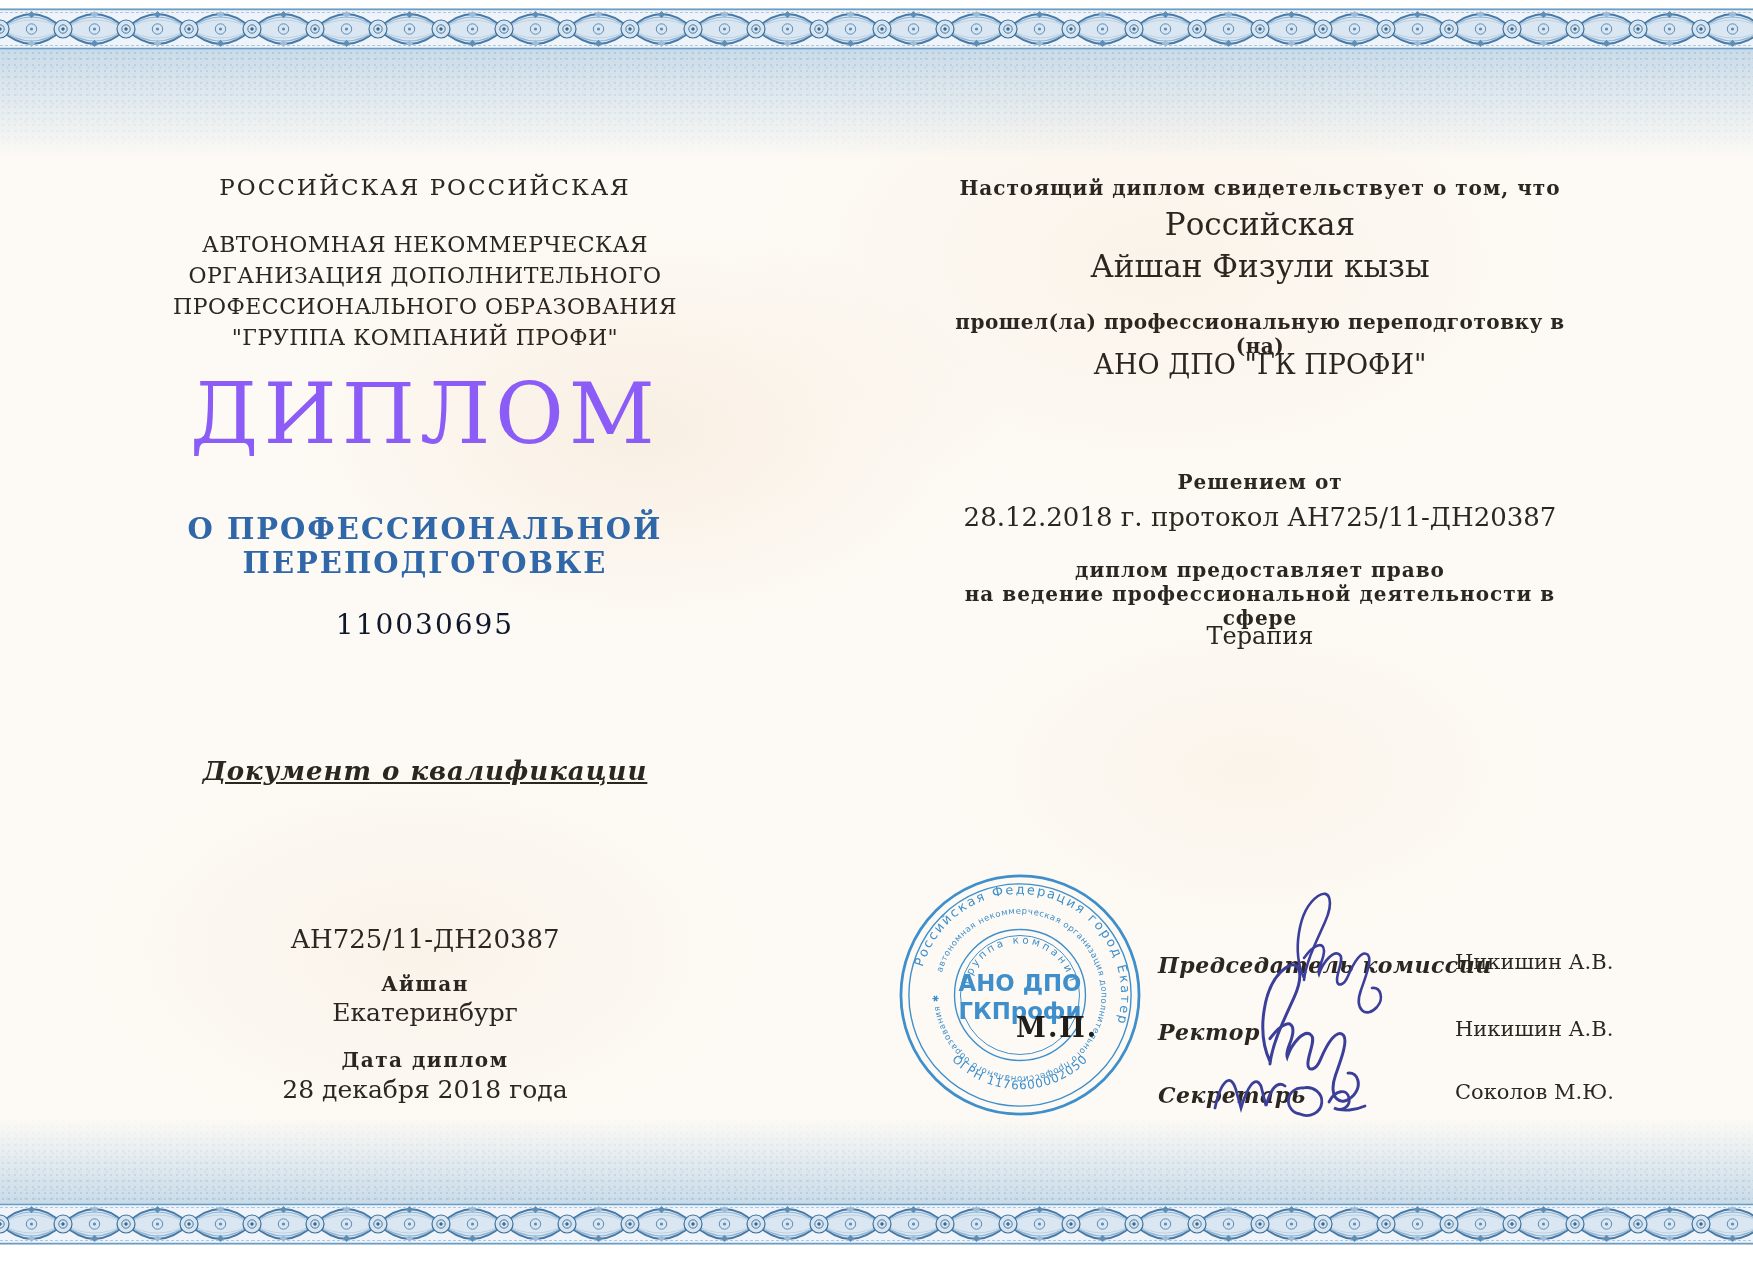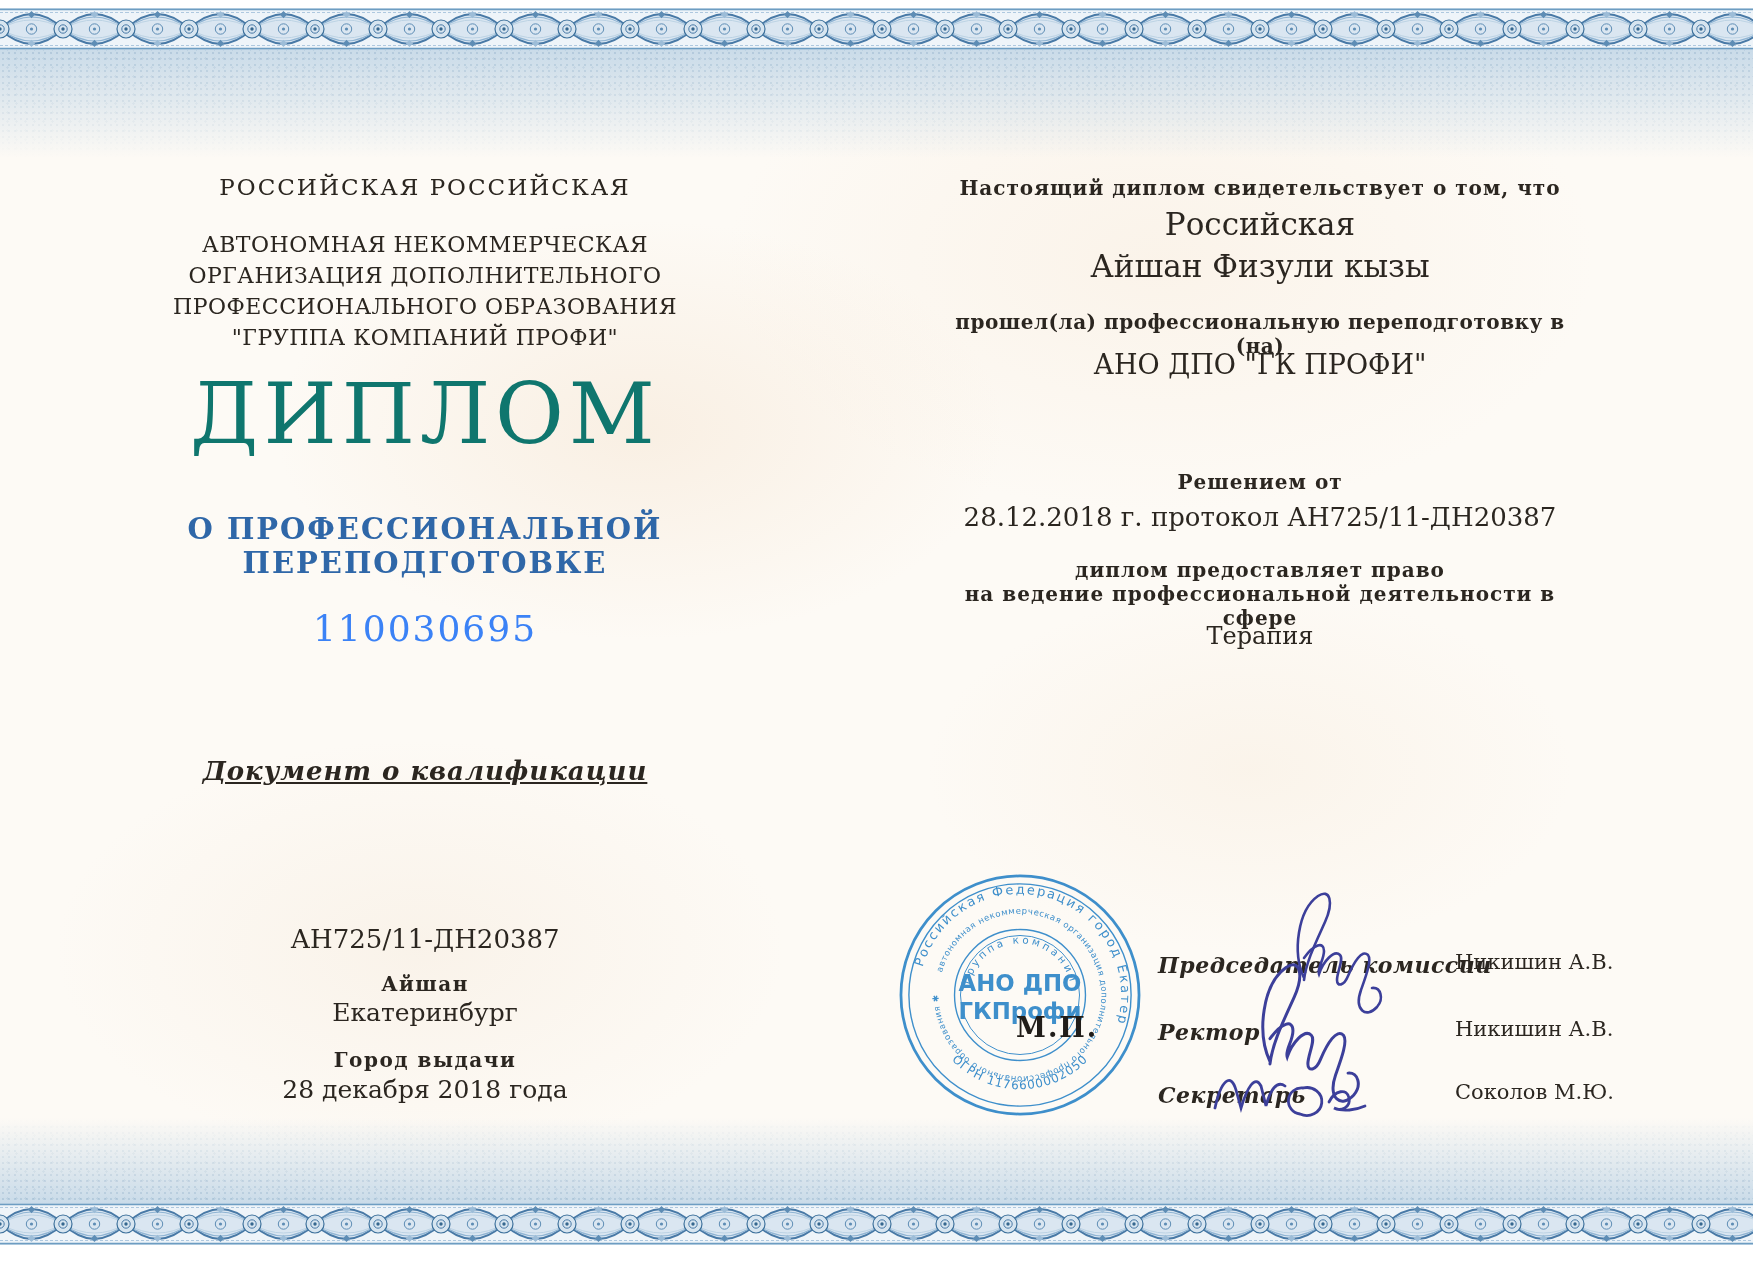--- a/index.html
+++ b/index.html
@@ -29,23 +29,23 @@
   }
   .tint-top{top:50px;height:108px;background:linear-gradient(180deg,rgba(193,214,231,0.85),rgba(193,214,231,0));}
   .tint-top .dots{-webkit-mask-image:linear-gradient(180deg,#000,transparent);mask-image:linear-gradient(180deg,#000,transparent);}
   .tint-bottom{top:1118px;height:85px;background:linear-gradient(0deg,rgba(193,214,231,0.85),rgba(193,214,231,0));}
   .tint-bottom .dots{-webkit-mask-image:linear-gradient(0deg,#000,transparent);mask-image:linear-gradient(0deg,#000,transparent);}
   .l-col{position:absolute;left:130px;width:590px;text-align:center;}
   .r-col{position:absolute;left:930px;width:660px;text-align:center;}
 
   .country{font-size:23px;letter-spacing:2px;}
   .org-lines{font-size:22px;line-height:31px;letter-spacing:0.5px;margin-top:9px;}
-  .diploma-title{font-size:84px;line-height:1;letter-spacing:5px;color:#0f766e;font-weight:500;}
+  .diploma-title{font-size:84px;line-height:1;letter-spacing:5px;color:#8b5cf6;font-weight:500;}
   .diploma-sub{font-size:29px;font-weight:bold;letter-spacing:2px;color:#2f67a8;line-height:34px;}
-  .blank-number{font-size:36px;letter-spacing:2px;color:#3b82f6;}
+  .blank-number{font-size:28px;letter-spacing:2px;color:#0f172a;}
   .doc-type{font-size:26px;font-weight:bold;font-style:italic;letter-spacing:1px;}
   .small-label{font-size:20px;font-weight:bold;letter-spacing:1.5px;}
   .value-line{font-size:26px;}
   .statement{font-size:20px;font-weight:bold;letter-spacing:1px;}
   .holder{font-size:31px;}
   .institution{font-size:27px;}
   .decision{font-size:26px;}
   .field{font-size:24px;}
 
   .sig-label{position:absolute;left:1158px;font-size:22px;font-style:italic;font-weight:bold;letter-spacing:0.5px;white-space:nowrap;}
@@ -131,21 +131,21 @@
     <div>"ГРУППА КОМПАНИЙ ПРОФИ"</div>
   </div>
   <div class="l-col diploma-title" style="top:372px;">ДИПЛОМ</div>
   <div class="l-col diploma-sub" style="top:512px;">О ПРОФЕССИОНАЛЬНОЙ</div>
   <div class="l-col diploma-sub" style="top:546px;">ПЕРЕПОДГОТОВКЕ</div>
   <div class="l-col blank-number" style="top:608px;">110030695</div>
   <div class="l-col doc-type" style="top:756px;text-decoration:underline;">Документ о квалификации</div>
   <div class="l-col value-line" style="top:924px;">АН725/11-ДН20387</div>
   <div class="l-col small-label" style="top:972px;">Айшан</div>
   <div class="l-col value-line" style="top:998px;font-size:25px;">Екатеринбург</div>
-  <div class="l-col small-label" style="top:1048px;">Город выдачи</div>
+  <div class="l-col small-label" style="top:1048px;">Дата диплом</div>
   <div class="l-col value-line" style="top:1075px;font-size:25px;">28 декабря 2018 года</div>
 
   <div class="r-col statement" style="top:176px;">Настоящий диплом свидетельствует о том, что</div>
   <div class="r-col holder" style="top:206px;">Российская</div>
   <div class="r-col holder" style="top:248px;">Айшан Физули кызы</div>
   <div class="r-col statement" style="top:310px;letter-spacing:0.5px;">прошел(ла) профессиональную переподготовку в (на)</div>
   <div class="r-col institution" style="top:349px;">АНО ДПО "ГК ПРОФИ"</div>
   <div class="r-col statement" style="top:470px;">Решением от</div>
   <div class="r-col decision" style="top:502px;">28.12.2018 г. протокол АН725/11-ДН20387</div>
   <div class="r-col statement" style="top:558px;">диплом предоставляет право</div>

